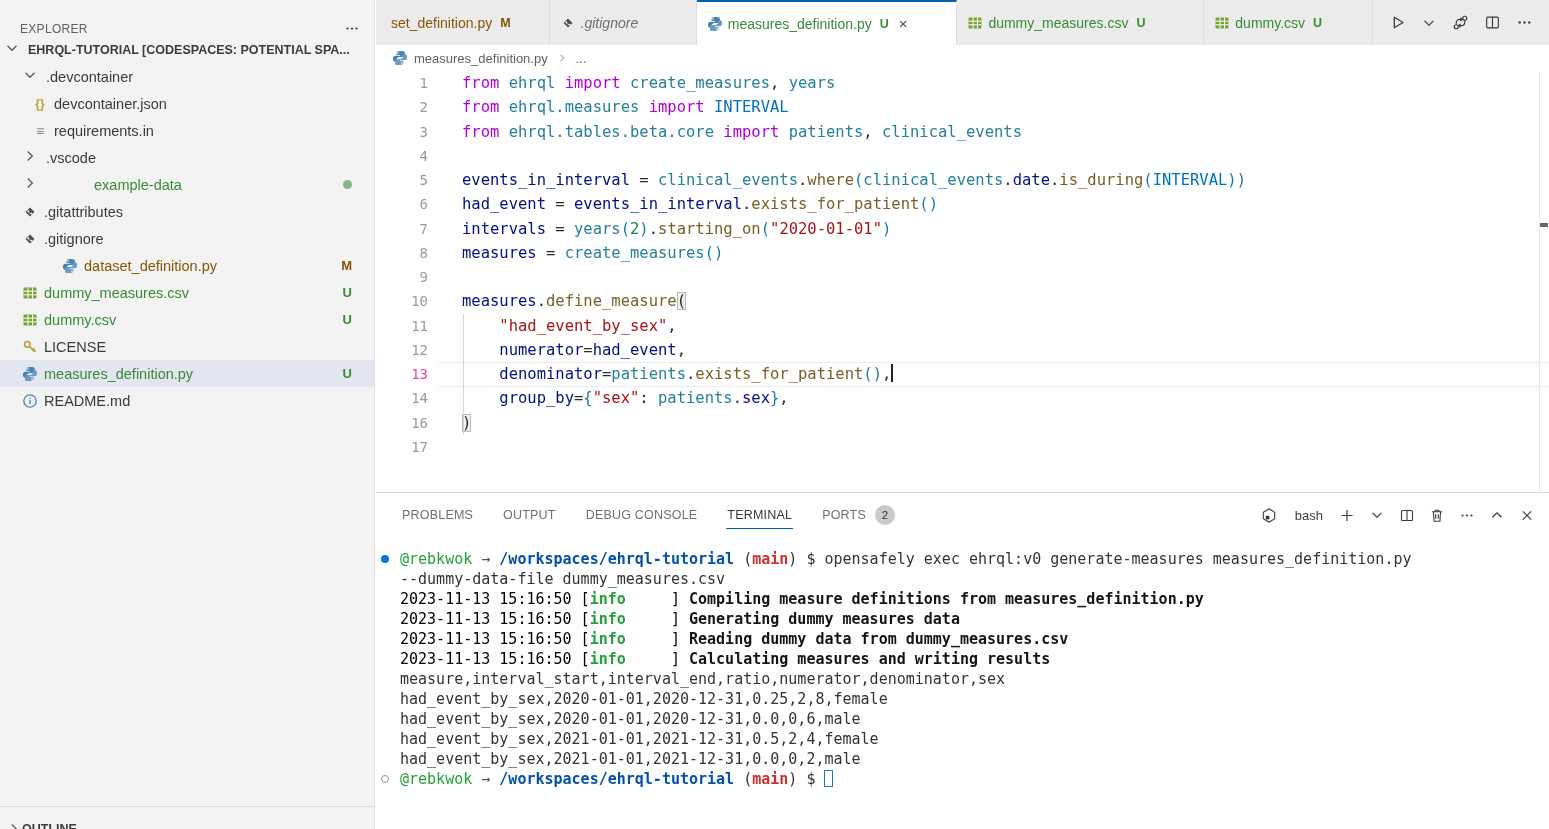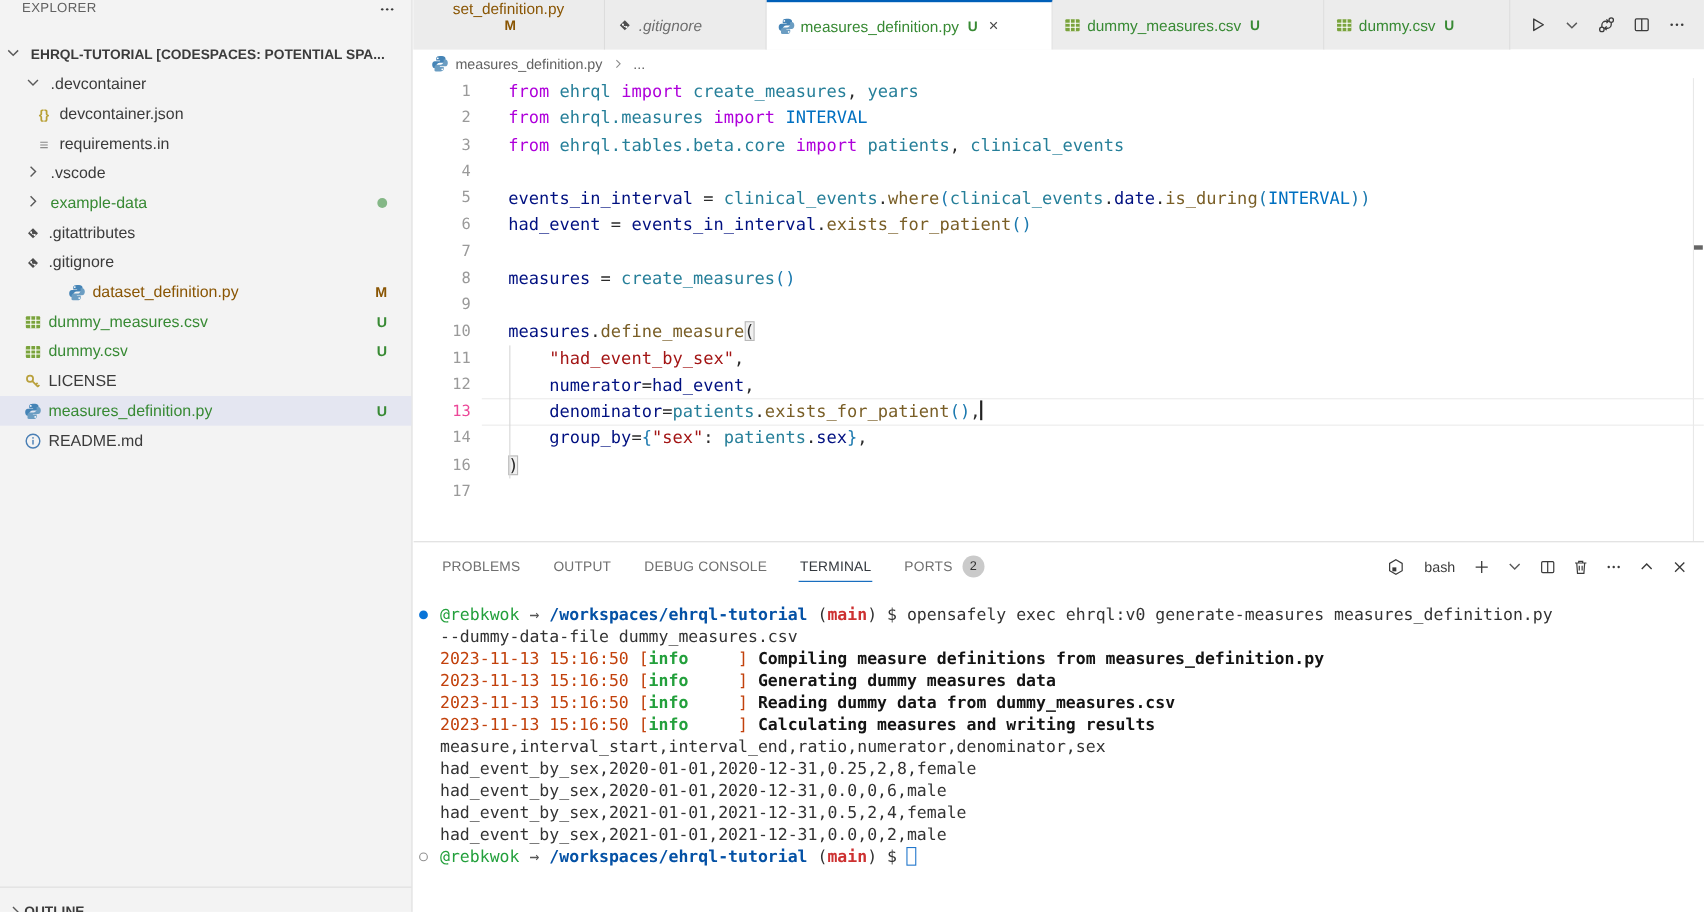--- a/index.html
+++ b/index.html
@@ -8,30 +8,30 @@
     width:1549px; height:829px; overflow:hidden; position:relative;
     background:#fff; color:#3b3b3b;
     font-family:"Liberation Sans", sans-serif;
   }
   .icon { display:inline-flex; width:16px; height:16px; align-items:center; justify-content:center; flex:none; }
   .icon svg { display:block; }
   .txt-icon { font-weight:bold; font-size:12px; }
 
   
   .sidebar { position:absolute; left:0; top:0; width:375px; height:829px; background:#f3f3f3; border-right:1px solid #e0e0e0; }
-  .sb-head { display:flex; align-items:flex-start; height:36px; padding:0 14px 0 20px; }
+  .sb-head { display:flex; align-items:flex-end; height:36px; padding:0 14px 0 20px; }
   .sb-title { flex:1; font-size:12px; color:#616161; letter-spacing:.3px; }
   .sb-more { color:#3b3b3b; cursor:pointer; }
   .tree-row { display:flex; align-items:center; height:27px; font-size:14.5px; color:#3b3b3b; position:relative; cursor:pointer; white-space:nowrap; }
   .tree-row.root { font-weight:bold; font-size:12.5px; }
   .tree-row.selected { background:#e4e6f1; }
   .tree-row .label { margin-left:6px; overflow:hidden; text-overflow:ellipsis; }
   .tree-row .chev { margin-right:2px; }
   .green { color:#388a34; }
-  .modified { color:#895503;flex-direction:column; }
+  .modified { color:#895503; }
   .badge { position:absolute; right:22px; font-size:13px; font-weight:bold; }
   .gdot { position:absolute; right:22px; width:9px; height:9px; border-radius:50%; background:#84b786; }
   .outline-sec { position:absolute; left:0; right:0; top:806px; border-top:1px solid #dddddd; height:23px; overflow:hidden; }
   .outline-row { display:flex; align-items:center; height:27px; padding-left:6px; font-weight:bold; font-size:12.5px; margin-top:8px; }
 
   
   .main { position:absolute; left:376px; top:0; right:0; bottom:0; }
   .tabbar { height:45px; background:#ececec; display:flex; align-items:stretch; }
   .tab { display:flex; align-items:center; padding:0 10px; font-size:14px; background:#ececec; border-right:1px solid #dcdcdc; position:relative; cursor:pointer; overflow:hidden; white-space:nowrap; }
   .tab .tlabel { margin:0 5px; }
@@ -68,21 +68,21 @@
   .ptab.active { color:#33383e; border-bottom-color:#005fb8; }
   .pbadge { background:#cacaca; color:#333; border-radius:50%; width:20px; height:20px; display:inline-flex; align-items:center; justify-content:center; font-size:11.5px; margin-left:9px; }
   .panel-actions { margin-left:auto; display:flex; align-items:center; gap:14px; color:#3b3b3b; }
   .shell-label { font-size:13px; color:#3b3b3b; margin:0 2px 0 4px; }
   .terminal { position:absolute; top:44px; left:0; right:0; bottom:0; font-family:"DejaVu Sans Mono", monospace; font-size:15px; color:#333; padding-top:12px; cursor:text; }
   .trow { height:20px; line-height:20px; white-space:pre; padding-left:24px; position:relative; }
   .tdot { position:absolute; left:5px; top:6px; width:8px; height:8px; border-radius:50%; }
   .tdot.filled { background:#0874d8; }
   .tdot.hollow { width:8px; height:8px; border:1.5px solid #909090; background:transparent; }
   .tu { color:#23a03c; } .ta { color:#555; } .tp { color:#0451a5; font-weight:bold; }
-  .tm { color:#cd3131; font-weight:bold; } .tx { color:#333; } .tt { color:#c2410c; }
+  .tm { color:#cd3131; font-weight:bold; } .tx { color:#333; } .tt { color:#000000; }
   .ti { color:#23a03c; font-weight:bold; } .tb { color:#141414; font-weight:bold; } .tc { color:#333; }
   .tcursor { display:inline-block; width:9px; height:17px; border:1.5px solid #2277cc; vertical-align:-3px; }
 </style>
 </head>
 <body>
 
 <div class="sidebar">
   <div class="sb-head">
     <span class="sb-title">EXPLORER</span>
     <span class="sb-more icon" id="sb-more">
@@ -123,21 +123,21 @@
         <span class="label ">requirements.in</span>
       </div>
       <div class="tree-row" style="padding-left: 22px;">
         <span class="chev"><span class="icon ">
             <svg width="16" height="16" viewBox="0 0 16 16">
               <path d="M5.8 3.5L10.3 8l-4.5 4.5" stroke="#5a5a5a" stroke-width="1.3" fill="none"></path>
             </svg>
           </span></span>
         <span class="label ">.vscode</span>
       </div>
-      <div class="tree-row" style="padding-left: 22px;">
+      <div class="tree-row" style="padding-left: 22px; gap: 48px;">
         <span class="chev"><span class="icon ">
             <svg width="16" height="16" viewBox="0 0 16 16">
               <path d="M5.8 3.5L10.3 8l-4.5 4.5" stroke="#5a5a5a" stroke-width="1.3" fill="none"></path>
             </svg>
           </span></span>
         <span class="label green">example-data</span>
         <span class="gdot"></span>
       </div>
       <div class="tree-row" style="padding-left: 22px;">
         <span class="icon ">
@@ -349,21 +349,21 @@
   </div>
 
   <div class="editor" id="editor">
     <div id="code-lines">
         <div class="code-line"><span class="lnum">1</span><span class="ltext"><span class="k">from</span><span class="o"> </span><span class="m">ehrql</span><span class="o"> </span><span class="k">import</span><span class="o"> </span><span class="m">create_measures</span><span class="o">, </span><span class="m">years</span></span></div>
         <div class="code-line"><span class="lnum">2</span><span class="ltext"><span class="k">from</span><span class="o"> </span><span class="m">ehrql.measures</span><span class="o"> </span><span class="k">import</span><span class="o"> </span><span class="c">INTERVAL</span></span></div>
         <div class="code-line"><span class="lnum">3</span><span class="ltext"><span class="k">from</span><span class="o"> </span><span class="m">ehrql.tables.beta.core</span><span class="o"> </span><span class="k">import</span><span class="o"> </span><span class="m">patients</span><span class="o">, </span><span class="m">clinical_events</span></span></div>
         <div class="code-line"><span class="lnum">4</span><span class="ltext"></span></div>
         <div class="code-line"><span class="lnum">5</span><span class="ltext"><span class="v">events_in_interval</span><span class="o"> = </span><span class="m">clinical_events</span><span class="o">.</span><span class="f">where</span><span class="p">(</span><span class="m">clinical_events</span><span class="o">.</span><span class="v">date</span><span class="o">.</span><span class="f">is_during</span><span class="p">(</span><span class="c">INTERVAL</span><span class="p">))</span></span></div>
         <div class="code-line"><span class="lnum">6</span><span class="ltext"><span class="v">had_event</span><span class="o"> = </span><span class="v">events_in_interval</span><span class="o">.</span><span class="f">exists_for_patient</span><span class="p">()</span></span></div>
-        <div class="code-line"><span class="lnum">7</span></div>
+        <div class="code-line"><span class="lnum">7</span><span class="ltext"><span class="v">intervals</span><span class="o"> = </span><span class="m">years</span><span class="p">(</span><span class="n">2</span><span class="p">)</span><span class="o">.</span><span class="f">starting_on</span><span class="p">(</span><span class="s">"2020-01-01"</span><span class="p">)</span></span></div>
         <div class="code-line"><span class="lnum">8</span><span class="ltext"><span class="v">measures</span><span class="o"> = </span><span class="m">create_measures</span><span class="p">()</span></span></div>
         <div class="code-line"><span class="lnum">9</span><span class="ltext"></span></div>
         <div class="code-line"><span class="lnum">10</span><span class="ltext"><span class="v">measures</span><span class="o">.</span><span class="f">define_measure</span><span class="b">(</span></span></div>
         <div class="code-line"><span class="lnum">11</span><span class="ltext"><span class="o">    </span><span class="s">"had_event_by_sex"</span><span class="o">,</span></span></div>
         <div class="code-line"><span class="lnum">12</span><span class="ltext"><span class="o">    </span><span class="v">numerator</span><span class="o">=</span><span class="v">had_event</span><span class="o">,</span></span></div>
         <div class="code-line"><span class="lnum cur">13</span><span class="ltext"><span class="o">    </span><span class="v">denominator</span><span class="o">=</span><span class="m">patients</span><span class="o">.</span><span class="f">exists_for_patient</span><span class="p">()</span><span class="o">,</span><span class="ecursor"></span></span></div>
         <div class="code-line"><span class="lnum">14</span><span class="ltext"><span class="o">    </span><span class="v">group_by</span><span class="o">=</span><span class="p">{</span><span class="s">"sex"</span><span class="o">: </span><span class="m">patients</span><span class="o">.</span><span class="v">sex</span><span class="p">}</span><span class="o">,</span></span></div>
         <div class="code-line"><span class="lnum">16</span><span class="ltext"><span class="b">)</span></span></div>
         <div class="code-line"><span class="lnum">17</span><span class="ltext"></span></div>
       </div>

